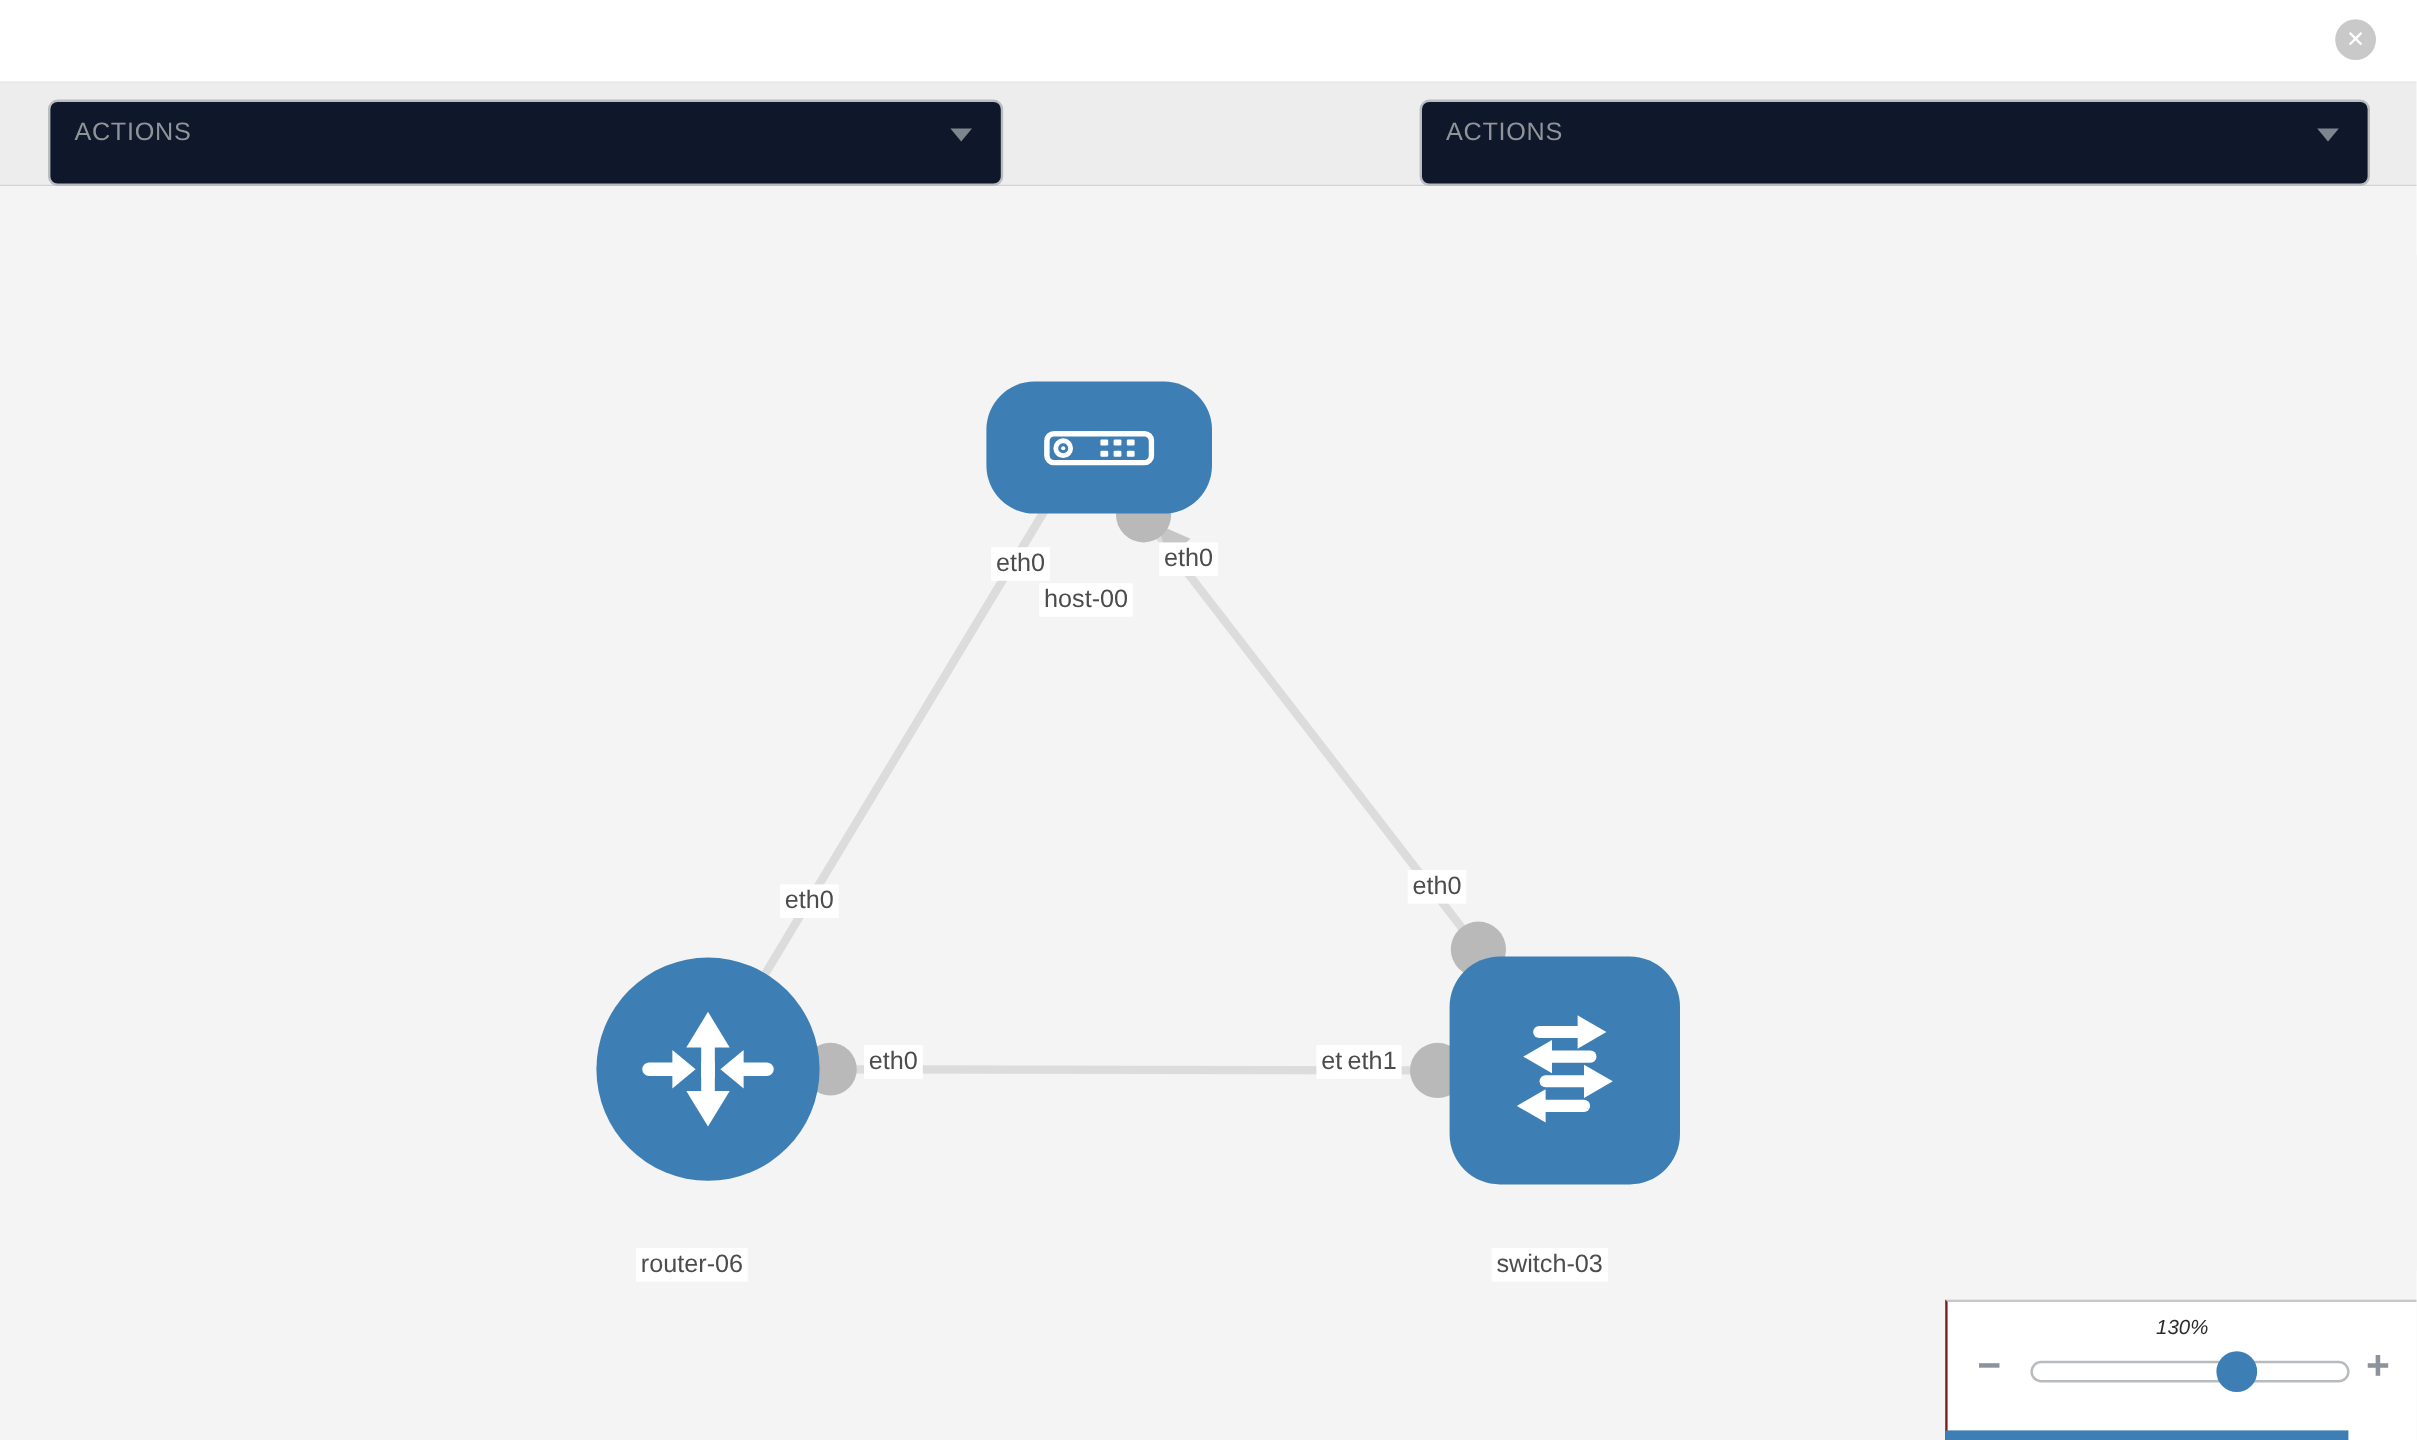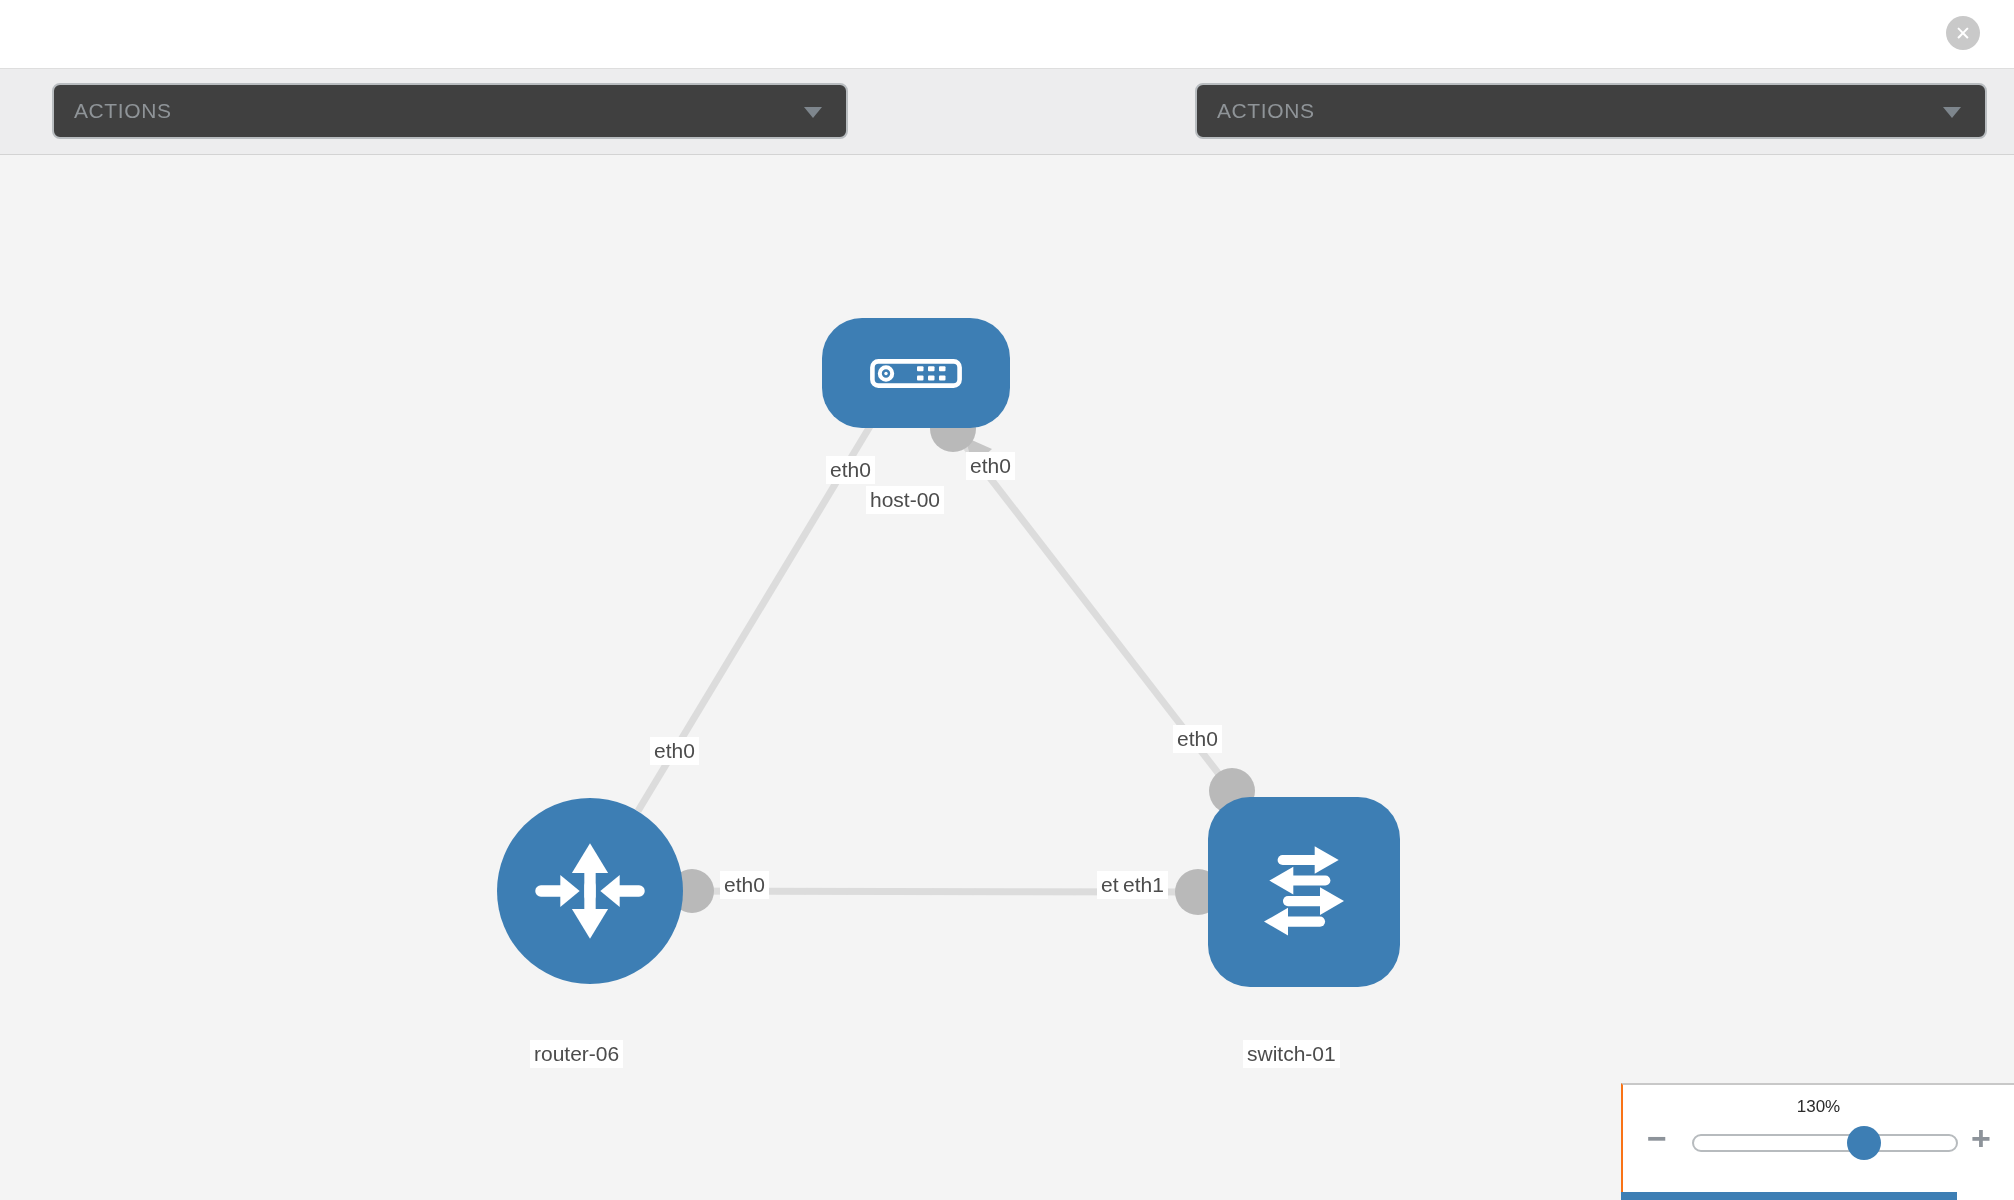--- a/index.html
+++ b/index.html
@@ -11,22 +11,22 @@
           border-bottom:1px solid #dedede;box-sizing:border-box;}
   .page-title{position:absolute;left:40px;top:17px;font-size:26px;font-weight:bold;
               color:#5e6468;letter-spacing:.2px;}
   .close-btn{position:absolute;left:1946px;top:16px;width:34px;height:34px;border-radius:50%;
              background:#c9c9c9;color:#fff;display:flex;align-items:center;justify-content:center;
              font-size:19px;font-weight:bold;cursor:pointer;}
 
   
   .toolbar{position:absolute;left:0;top:69px;width:2014px;height:86px;background:#ededee;
            border-bottom:1px solid #d3d3d3;box-sizing:border-box;}
-  .select-box{position:absolute;top:14px;height:56px;background:#404040;border:2px solid #b9bdc0;
-              border-radius:8px;box-sizing:border-box;cursor:pointer;margin-left:12px;}
+  .select-box{position:absolute;top:14px;height:72px;background:#0f172a;border:2px solid #b9bdc0;
+              border-radius:8px;box-sizing:border-box;cursor:pointer;}
   .select-box .sel-text{position:absolute;left:20px;top:0;line-height:52px;font-size:21px;
               color:#8f9498;letter-spacing:.6px;}
   .caret{position:absolute;right:24px;top:22px;width:0;height:0;
          border-left:9px solid transparent;border-right:9px solid transparent;
          border-top:11px solid #7e868d;}
   .actions-box{left:40px;width:796px;}
   .search-box{left:1183px;width:792px;}
   .tool-icon{position:absolute;cursor:pointer;}
   .tool-icon svg{display:block;}
 
@@ -38,21 +38,21 @@
   .node-host{left:822px;top:318px;width:188px;height:110px;border-radius:40px;}
   .node-router{left:497px;top:798px;width:186px;height:186px;border-radius:50%;}
   .node-switch{left:1208px;top:797px;width:192px;height:190px;border-radius:42px;}
 
   .chip{position:absolute;background:#ffffff;color:#4c4c4c;padding:2px 4px;white-space:nowrap;}
   .chip-node{font-size:21px;margin-top:46px;}
   .chip-if{font-size:21px;}
 
   
   .zoom-panel{position:absolute;left:1621px;top:1083px;width:393px;height:117px;background:#fff;
-              border-left:2px solid #f97316;border-top:2px solid #c8c8c8;box-sizing:border-box;}
+              border-left:2px solid #7f1d1d;border-top:2px solid #c8c8c8;box-sizing:border-box;font-style:italic;}
   .zoom-level{position:absolute;left:0;top:12px;width:100%;text-align:center;font-size:17px;color:#2b2b2b;}
   .zoom-minus,.zoom-plus{position:absolute;top:36px;font-size:34px;font-weight:bold;color:#8d939a;cursor:pointer;line-height:34px;}
   .zoom-minus{left:24px;}
   .zoom-plus{left:348px;}
   .zoom-track{position:absolute;left:69px;top:49px;width:266px;height:18px;background:#fff;
               border:2px solid #b7bbbe;border-radius:11px;box-sizing:border-box;cursor:pointer;}
   .zoom-thumb{position:absolute;left:224px;top:41px;width:34px;height:34px;border-radius:50%;
               background:#3d7eb4;cursor:pointer;}
   .bottom-blue-bar{position:absolute;left:1621px;top:1192px;width:336px;height:8px;background:#3d7eb4;}
 </style>
@@ -153,21 +153,21 @@
         <polygon points="37,12 28,6.8 28,17.2"></polygon>
         <polygon points="11,19.7 20,14.5 20,24.9"></polygon>
         <polygon points="39,27.4 30,22.2 30,32.6"></polygon>
         <polygon points="9,35.1 18,29.9 18,40.3"></polygon>
       </g>
     </svg>
   </div>
 
   <div class="chip chip-node" style="left:866px;top:440px;">host-00</div>
   <div class="chip chip-node" style="left:530px;top:994px;">router-06</div>
-  <div class="chip chip-node" style="left:1243px;top:994px;">switch-01</div>
+  <div class="chip chip-node" style="left:1243px;top:994px;">switch-03</div>
 
   <div class="chip chip-if" style="left:826px;top:456px;">eth0</div>
   <div class="chip chip-if" style="left:966px;top:452px;">eth0</div>
   <div class="chip chip-if" style="left:650px;top:737px;">eth0</div>
   <div class="chip chip-if" style="left:720px;top:871px;">eth0</div>
   <div class="chip chip-if" style="left:1097px;top:871px;">eth1</div>
   <div class="chip chip-if" style="left:1119px;top:871px;">eth1</div>
   <div class="chip chip-if" style="left:1173px;top:725px;">eth0</div>
 
   <div class="zoom-panel">

